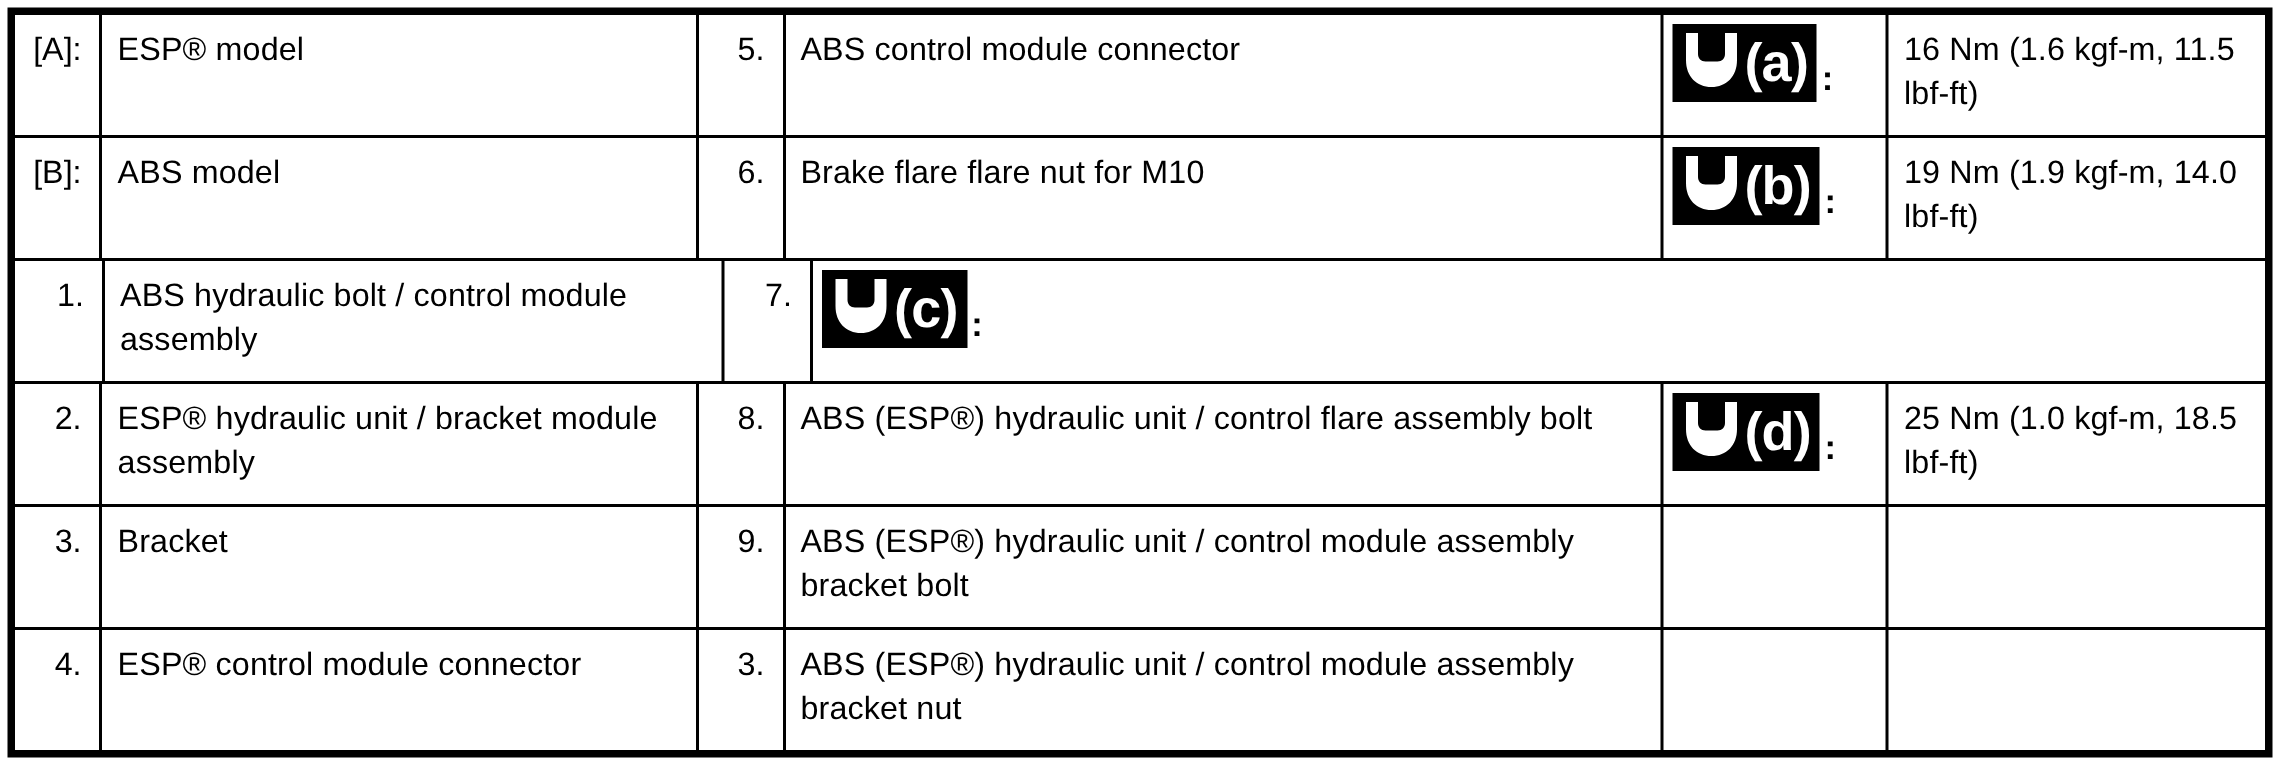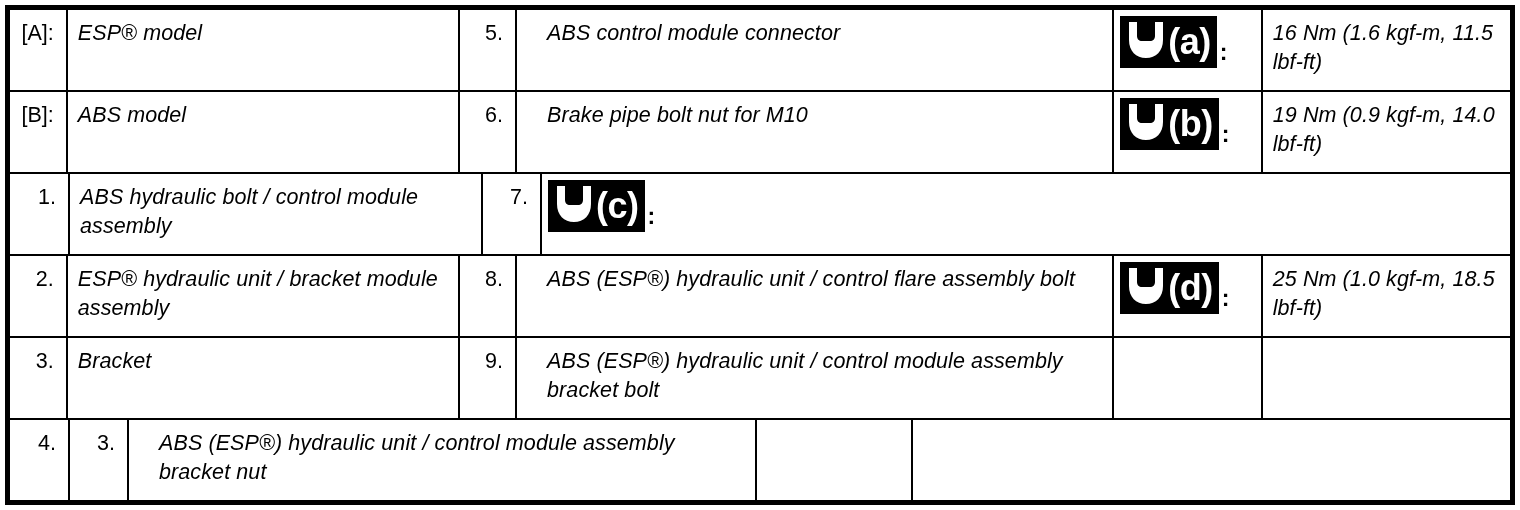--- a/index.html
+++ b/index.html
@@ -55,31 +55,30 @@
     overflow: hidden;
   }
   .cell:last-child {
     border-right: none;
   }
 
   
   .c-numA  { width: 60px;  text-align: right; padding-right: 12px; padding-left: 4px; }
   .c-descA { width: 413px; }
   .c-numB  { width: 59px;  text-align: right; padding-right: 12px; padding-left: 4px; }
-  .c-descB { width: 608px; margin-left: 20px; }
+  .c-descB { width: 608px; }
   .c-icon  { width: 156px; padding: 6px 4px 4px 6px; }
   .c-torq  { width: 260px; }
 
   .txt {
     font-size: 21.5px;
     line-height: 29px;
     letter-spacing: 0.1px;
     white-space: pre-wrap;
     display: block;
-    font-style: italic;
   }
   .num {
     font-size: 21.5px;
     line-height: 29px;
     display: block;
   }
 
   
   .torque-badge {
     display: inline-flex;
@@ -162,36 +161,36 @@
       <div class="cell c-numA">
         <span class="num">[B]:</span>
       </div>
       <div class="cell c-descA">
         <span class="txt">ABS model</span>
       </div>
       <div class="cell c-numB">
         <span class="num">6.</span>
       </div>
       <div class="cell c-descB">
-        <span class="txt">Brake pipe bolt nut for M10</span>
+        <span class="txt">Brake flare flare nut for M10</span>
       </div>
       <div class="cell c-icon">
         <span class="torque-badge">
           <span class="badge-plate">
             <svg class="wrench-svg" viewBox="0 0 42 44" aria-hidden="true">
               <path fill="#ffffff" d="M4 2 L12 2 L12 16 C12 19 14 21 17 21 L25 21 C28 21 30 19 30 16 L30 2 L38 2 L38 20 C38 31 31 38 21 38 C11 38 4 31 4 20 Z"></path>
               <path fill="#ffffff" d="M16 23 L26 23 L21 32 Z"></path>
             </svg>
             <span class="badge-letter">(b)</span>
           </span>
           <span class="badge-colon">:</span>
         </span>
       </div>
       <div class="cell c-torq">
-        <span class="txt">19 Nm (0.9 kgf-m, 14.0 lbf-ft)</span>
+        <span class="txt">19 Nm (1.9 kgf-m, 14.0 lbf-ft)</span>
       </div>
     </div>
 
     <div class="trow">
       <div class="cell c-numA">
         <span class="num">1.</span>
       </div>
       <div class="cell c-descA">
         <span class="txt">ABS hydraulic bolt / control module assembly</span>
       </div>
@@ -258,20 +257,23 @@
       <div class="cell c-icon cell-empty"></div>
       <div class="cell c-torq cell-empty">
         <span class="txt"></span>
       </div>
     </div>
 
     <div class="trow">
       <div class="cell c-numA">
         <span class="num">4.</span>
       </div>
+      <div class="cell c-descA">
+        <span class="txt">ESP® control module connector</span>
+      </div>
       <div class="cell c-numB">
         <span class="num">3.</span>
       </div>
       <div class="cell c-descB">
         <span class="txt">ABS (ESP®) hydraulic unit / control module assembly bracket nut</span>
       </div>
       <div class="cell c-icon cell-empty"></div>
       <div class="cell c-torq cell-empty">
         <span class="txt"></span>
       </div>

